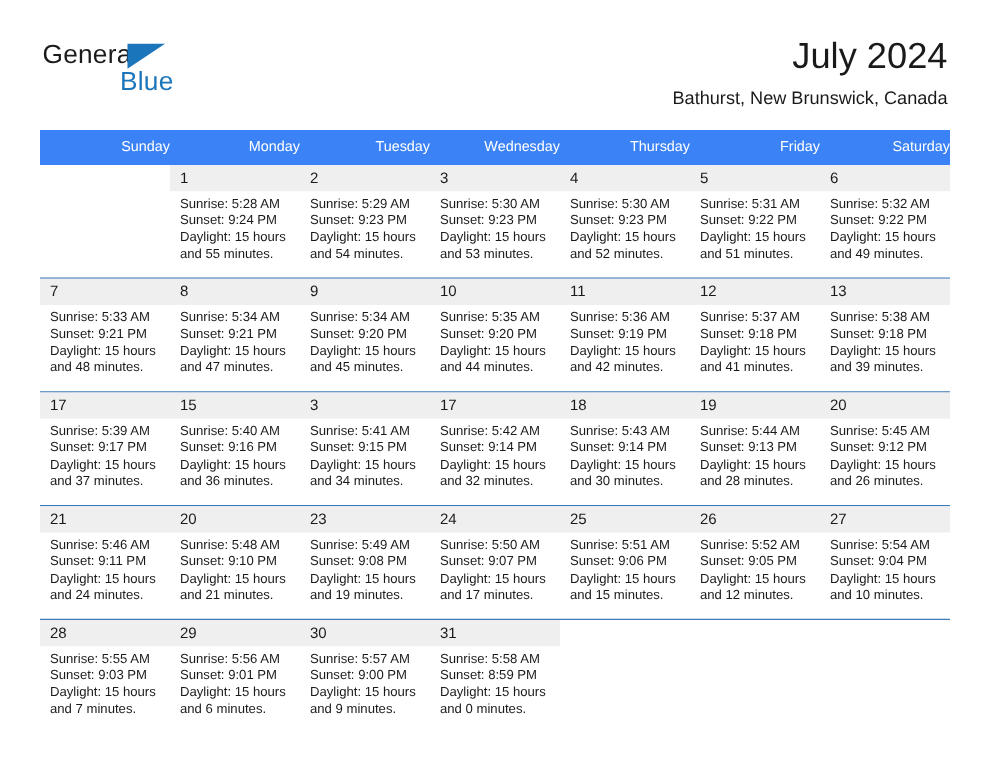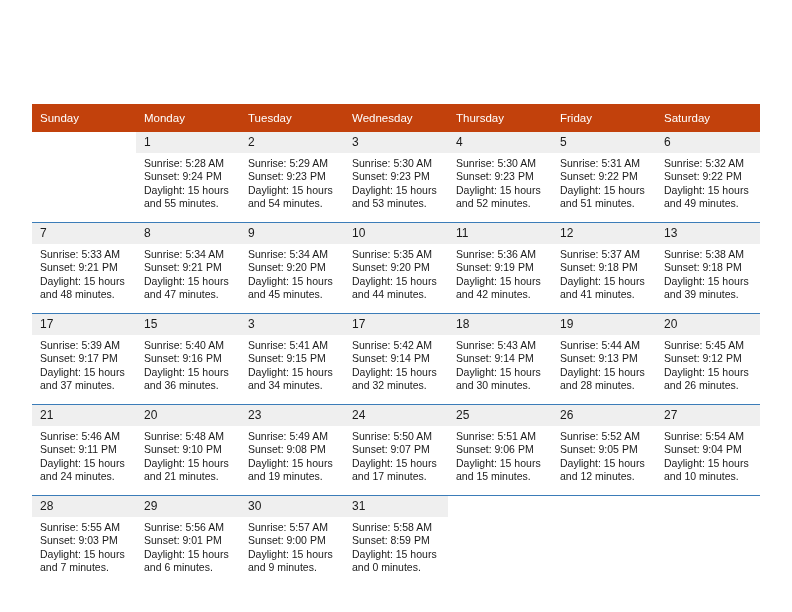--- a/index.html
+++ b/index.html
@@ -94,25 +94,25 @@
     width: 728px;
   }
 
   .cal-table {
     width: 728px;
     border-collapse: collapse;
     table-layout: fixed;
   }
 
   .cal-table th {
-    background: #c2410c;
+    background: #3b82f6;
     color: #ffffff;
     font-size: 11.5px;
     font-weight: normal;
-    text-align: left;
+    text-align: right;
     padding: 5px 0 5px 8px;
     height: 18px;
     border: none;
   }
 
   .cal-table td {
     vertical-align: top;
     padding: 0;
     border: none;
     border-top: 1px solid #3b7cb8;
@@ -146,20 +146,34 @@
   .info div {
     white-space: nowrap;
   }
   .cell-blank .daynum { background: #ffffff; }
 </style>
 </head>
 <body>
 
 <div class="page">
 
+  <div class="top">
+
+    <div class="logo">
+      <span class="logo-general">General</span>
+      <span class="logo-tri"></span>
+      <span class="logo-blue">Blue</span>
+    </div>
+
+    <div class="title-wrap">
+      <div class="month-title">July 2024</div>
+      <div class="location">Bathurst, New Brunswick, Canada</div>
+    </div>
+
+  </div>
 
   <div class="calendar">
     <table class="cal-table">
       <thead>
         <tr>
           <th>Sunday</th>
           <th>Monday</th>
           <th>Tuesday</th>
           <th>Wednesday</th>
           <th>Thursday</th>

